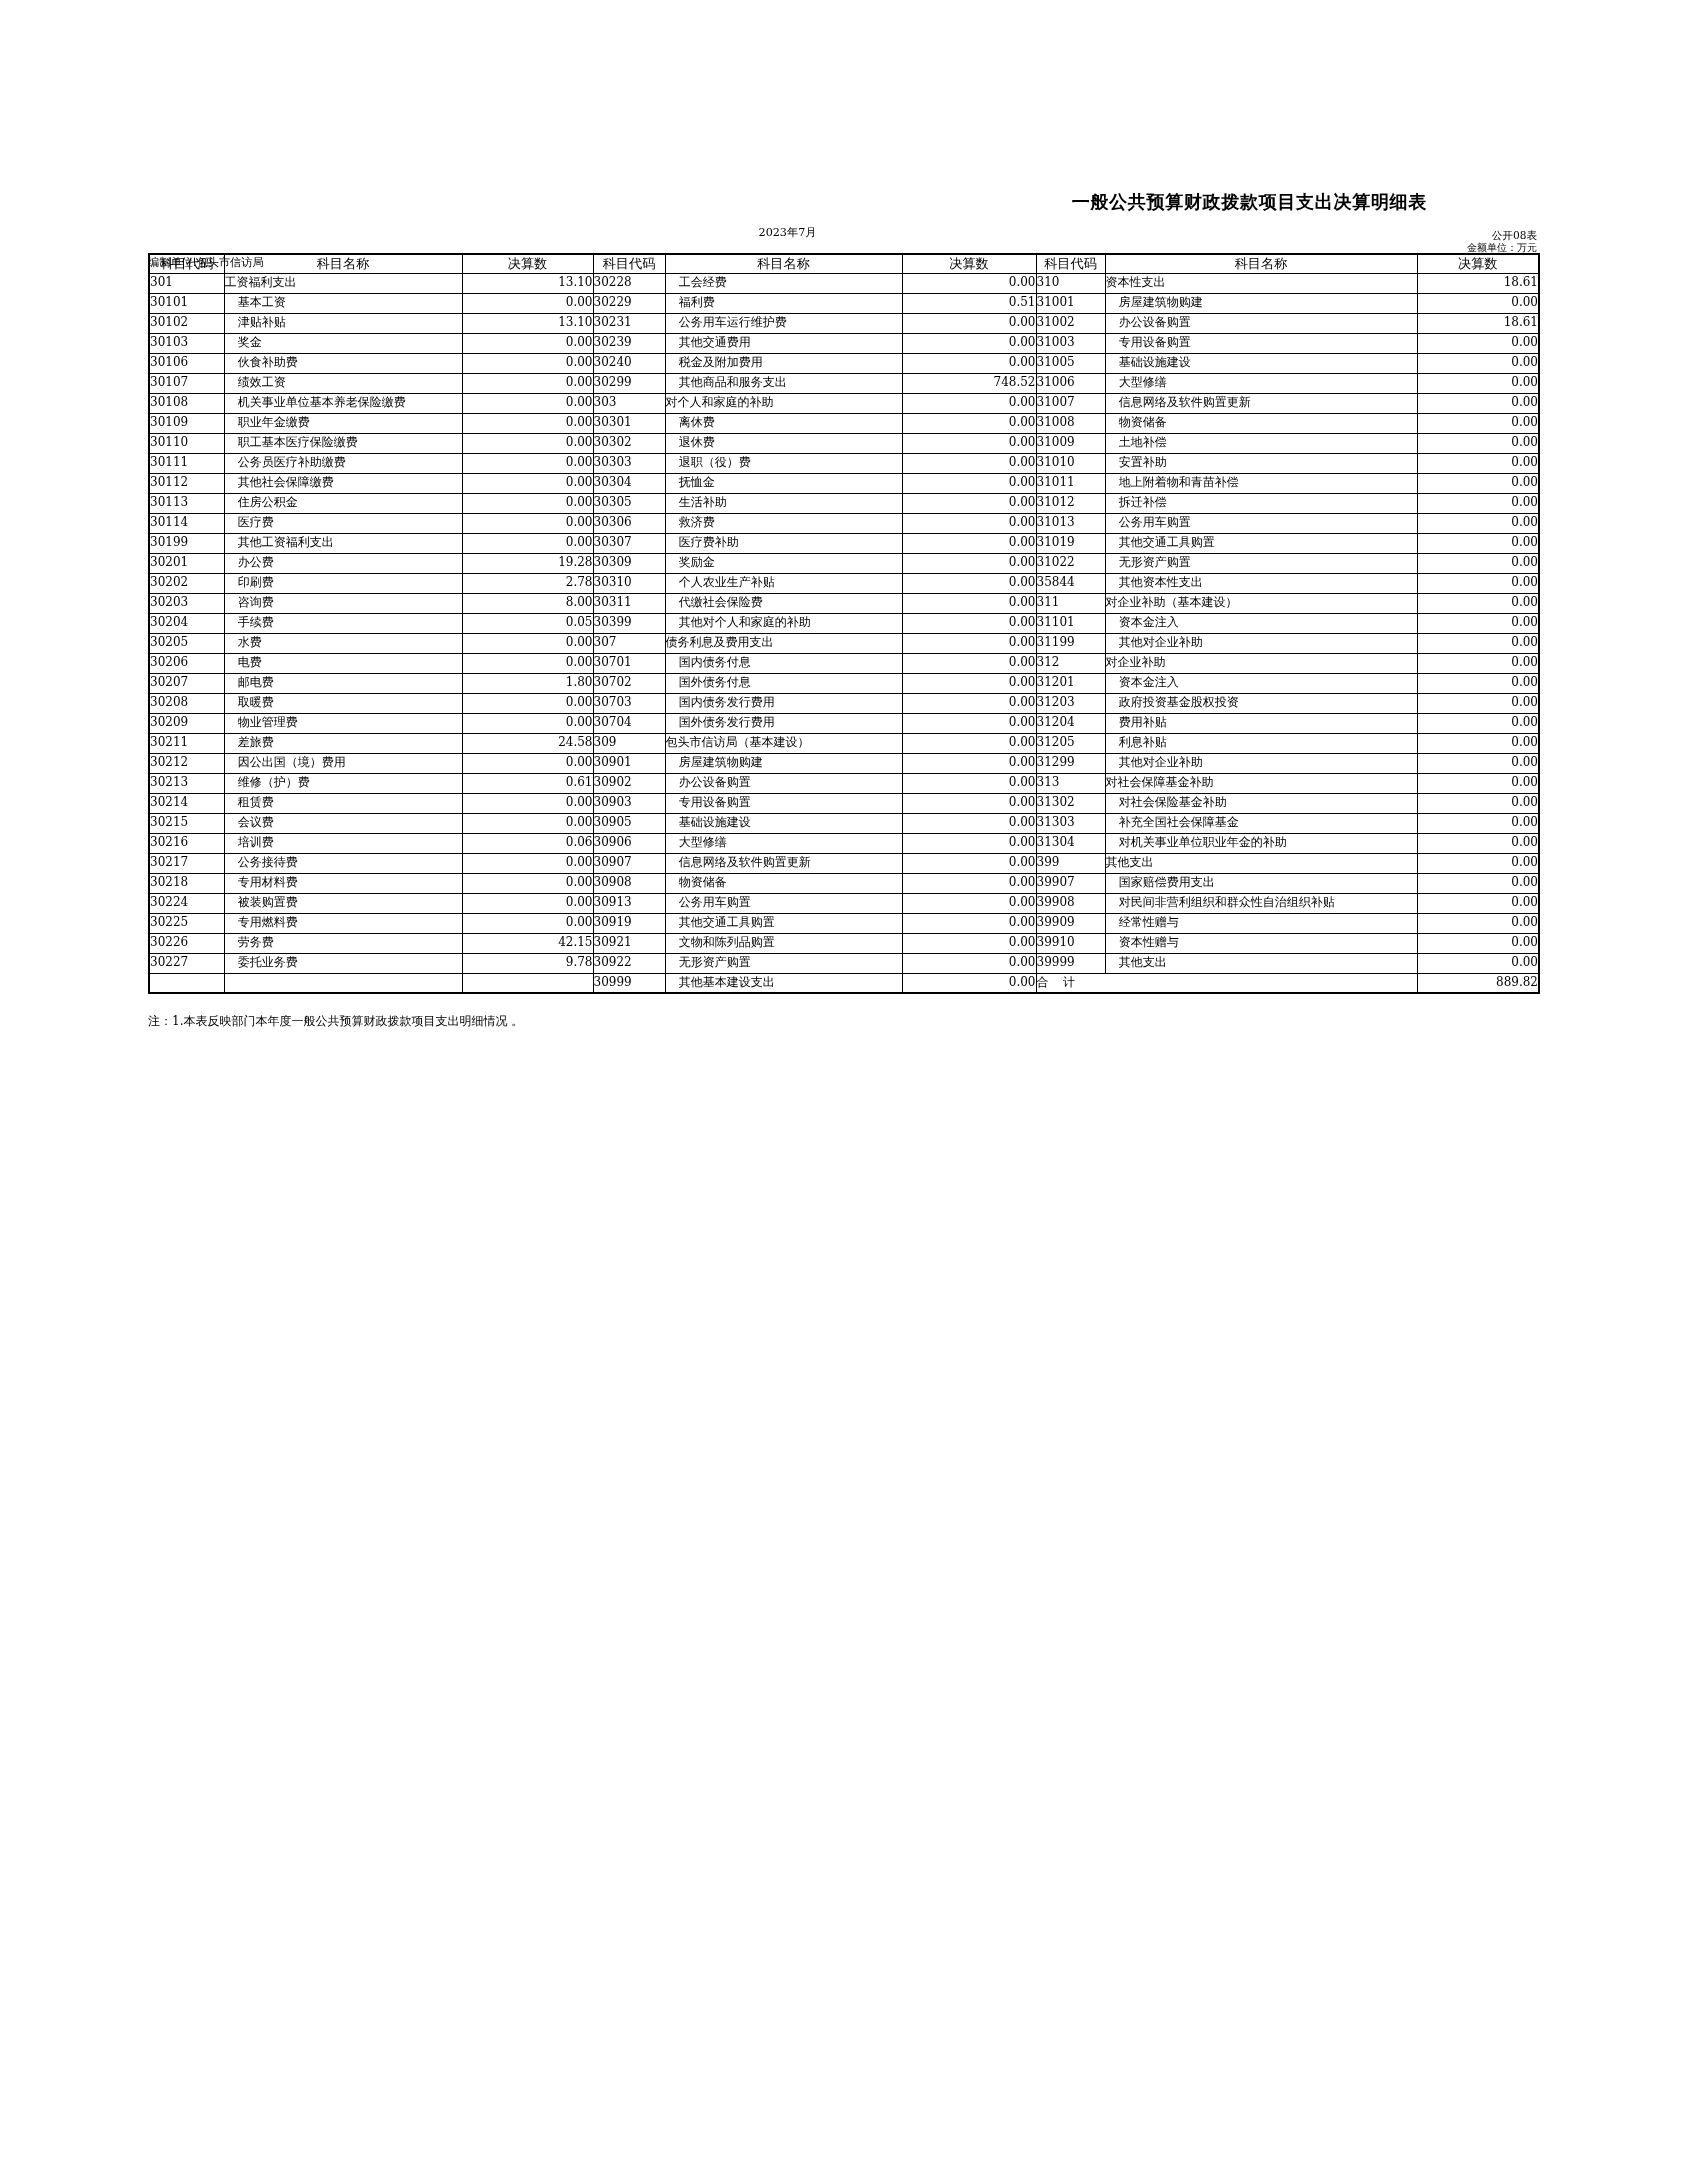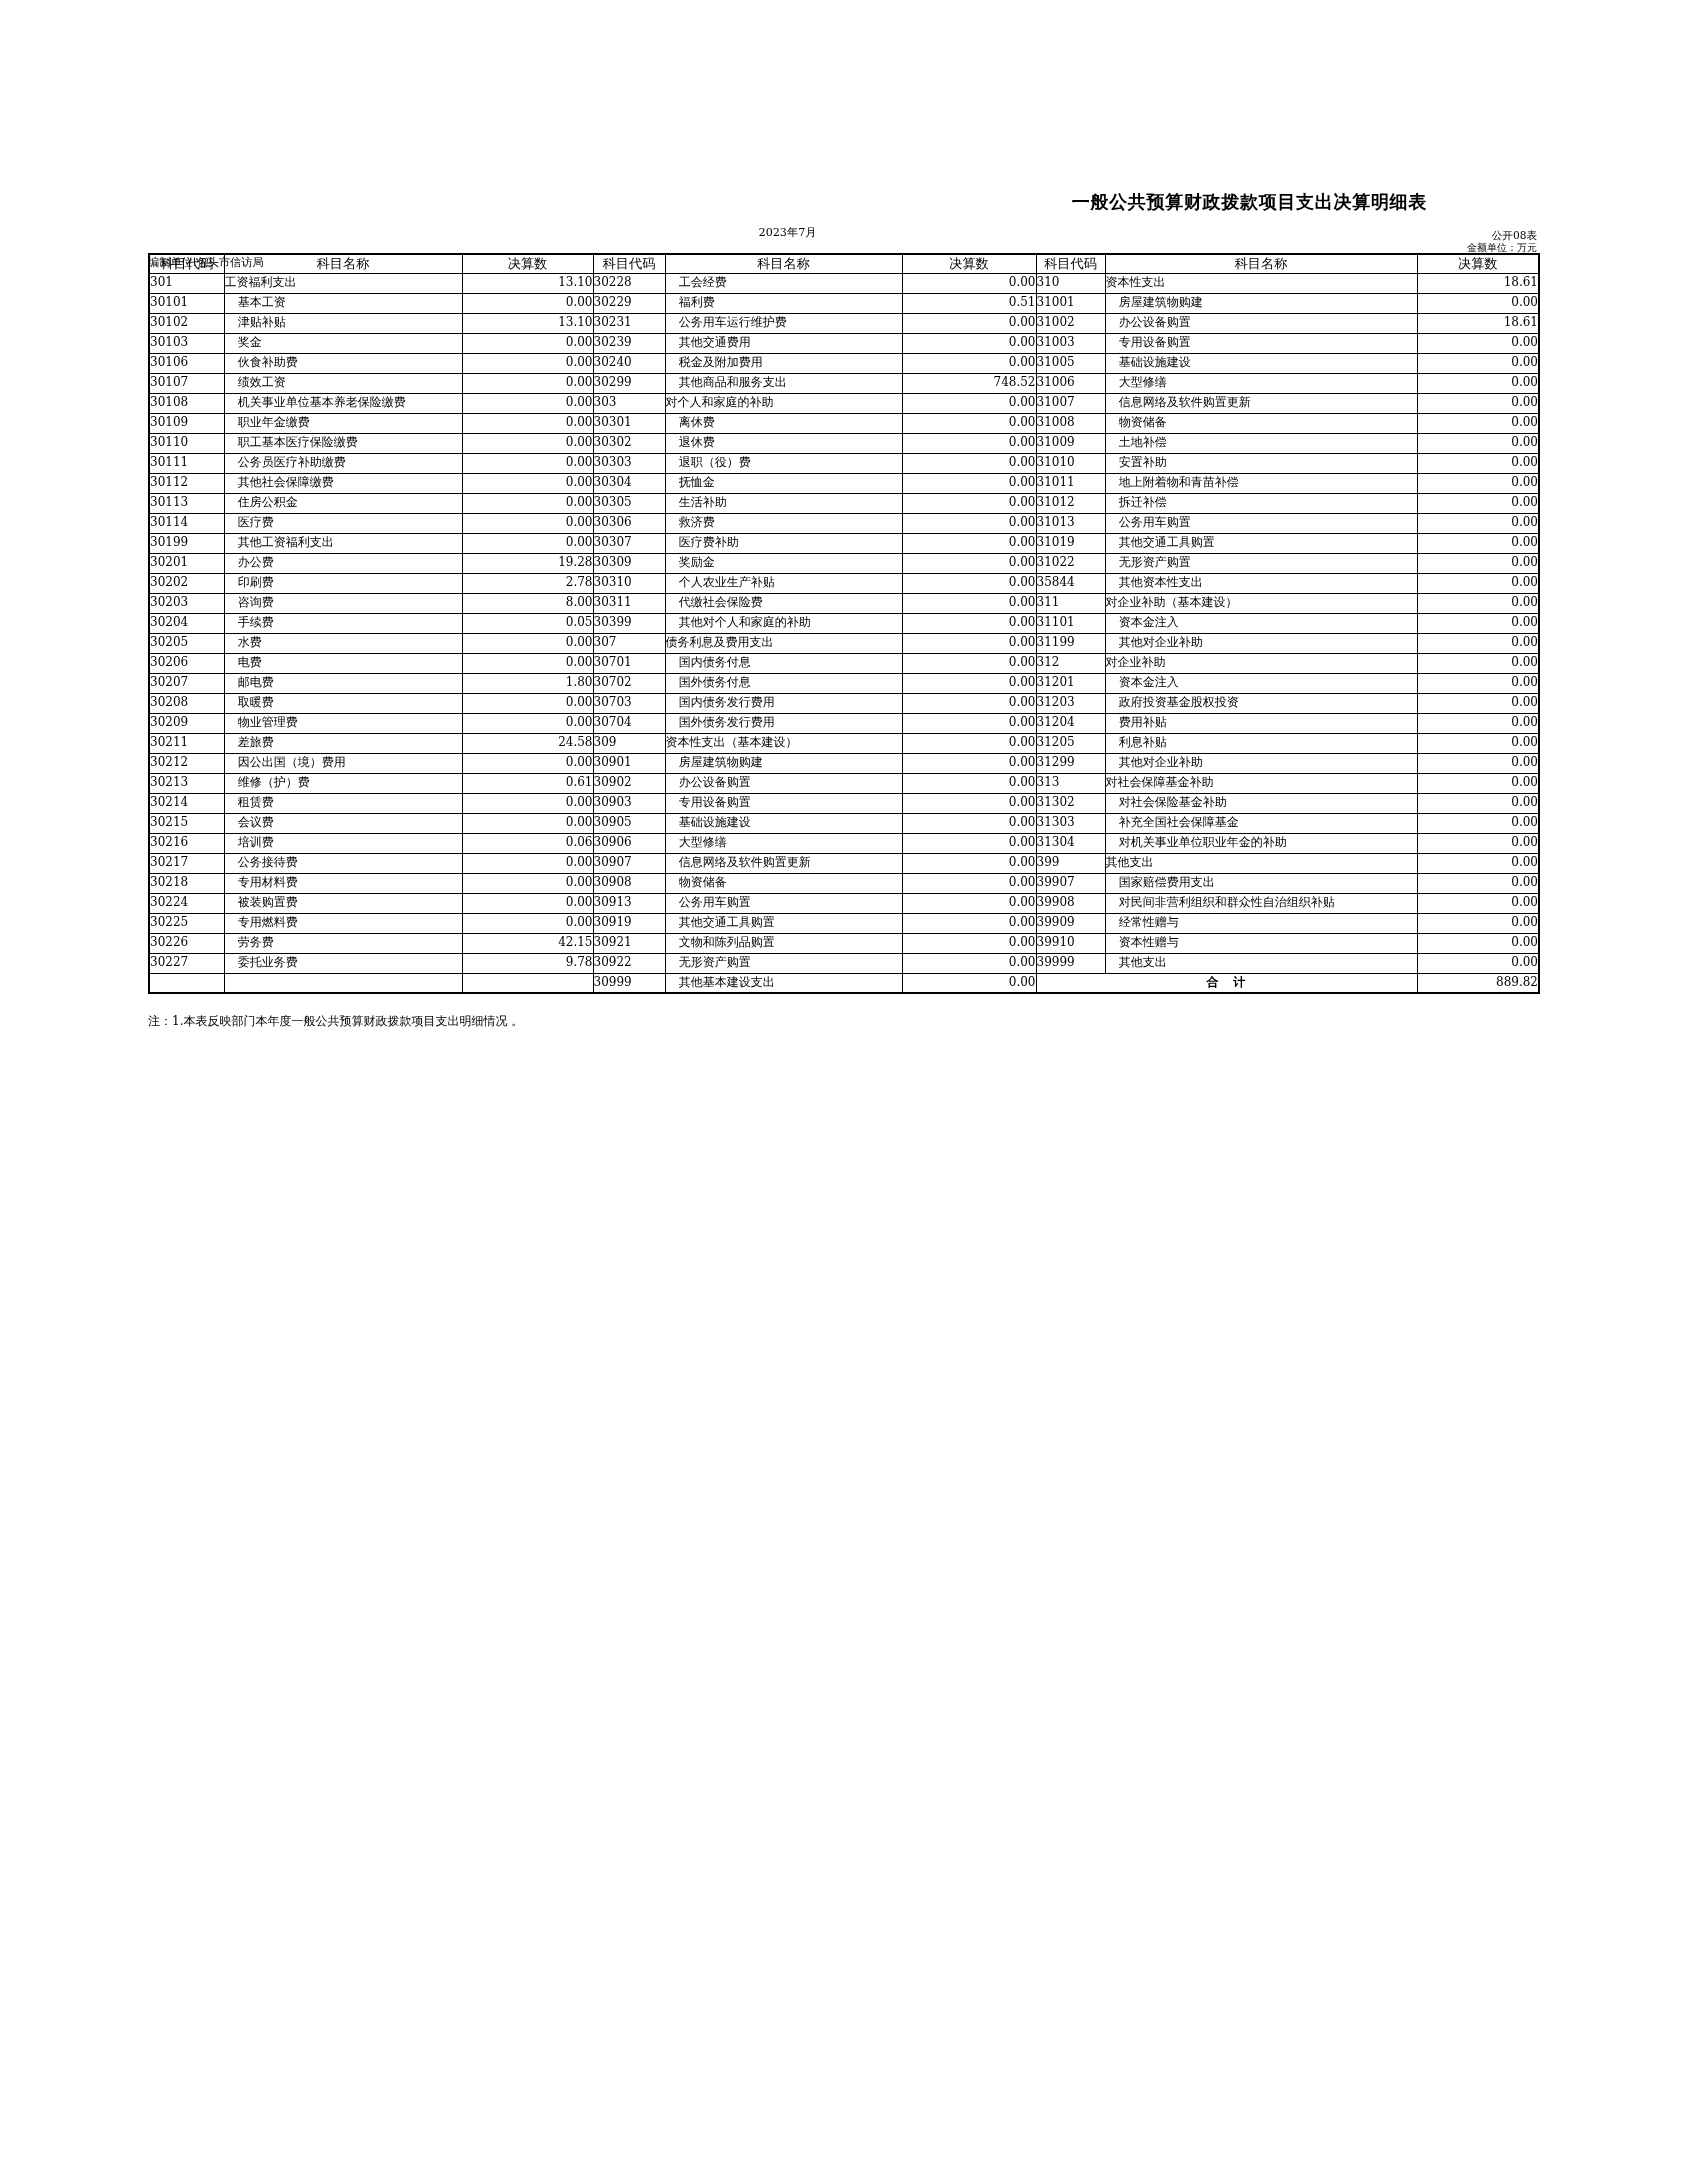--- a/index.html
+++ b/index.html
@@ -53,21 +53,21 @@
   }
   table.budget thead tr{height:19px;}
   table.budget tbody tr{height:20px;}
   table.budget th{
     font-weight:400;font-size:13.2px;text-align:center;
   }
   td.code{text-align:left;padding-left:4px;}
   td.name{text-align:left;padding-left:5.3px;}
   td.name.sub{padding-left:13.2px;}
   td.amt{text-align:right;padding-right:3.3px;}
-  td.total-label{text-align:center;font-size:12.6px;letter-spacing:1.3px;font-weight:bold;}
+  td.total-label{font-size:12.6px;letter-spacing:1.3px;}
 
   .note{
     position:absolute;left:148px;top:1014px;
     font-size:12px;line-height:14.6px;
   }
 </style>
 </head>
 <body>
 
 <div class="sheet">
@@ -356,21 +356,21 @@
           <td class="amt">0.00</td>
           <td class="code">31204</td>
           <td class="name sub">费用补贴</td>
           <td class="amt">0.00</td>
         </tr>
         <tr>
           <td class="code">30211</td>
           <td class="name sub">差旅费</td>
           <td class="amt">24.58</td>
           <td class="code">309</td>
-          <td class="name">资本性支出（基本建设）</td>
+          <td class="name">包头市信访局（基本建设）</td>
           <td class="amt">0.00</td>
           <td class="code">31205</td>
           <td class="name sub">利息补贴</td>
           <td class="amt">0.00</td>
         </tr>
         <tr>
           <td class="code">30212</td>
           <td class="name sub">因公出国（境）费用</td>
           <td class="amt">0.00</td>
           <td class="code">30901</td>

